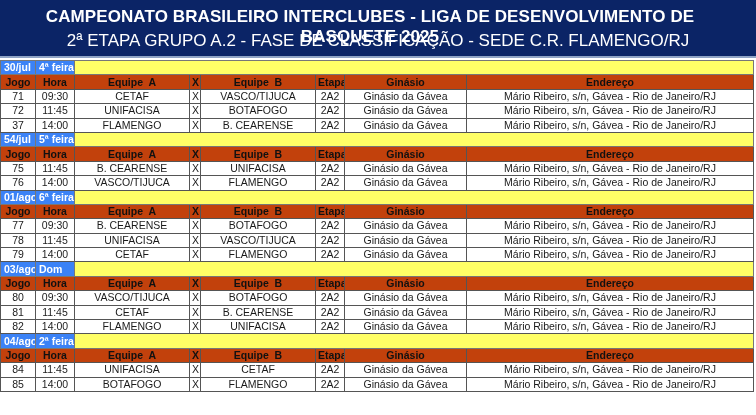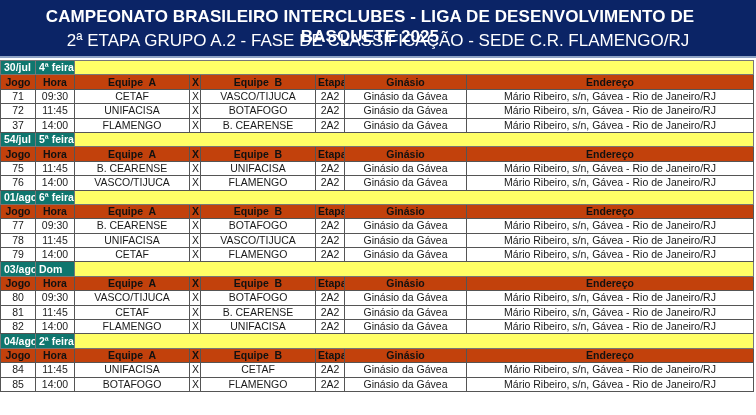--- a/index.html
+++ b/index.html
@@ -12,21 +12,21 @@
   }
   .title-line1 { position: absolute; left: 0; right: 16px; top: 7px; font-size: 17px; font-weight: bold; letter-spacing: 0.1px; }
   .title-line2 { position: absolute; left: 0; right: 0; top: 31px; font-size: 17px; font-weight: normal; }
   table.sched {
     position: absolute; left: 0; top: 60px; width: 753px;
     border-collapse: collapse; table-layout: fixed;
     font-size: 10.5px; color: #1a1a1a;
   }
   table.sched td { height: 14.4px; line-height: 13px; border: 1px solid #555; text-align: center; white-space: nowrap; overflow: hidden; padding: 0 2px; }
   tr.date-row td { background: #ffff66; border-color: #777; }
-  tr.date-row td.date-cell, tr.date-row td.day-cell { background: #0f766e; color: #ffffff; font-weight: bold; text-align: left; padding-left: 3px; margin-top: 40px; }
+  tr.date-row td.date-cell, tr.date-row td.day-cell { background: #3b82f6; color: #ffffff; font-weight: bold; text-align: left; padding-left: 3px; margin-top: 40px; }
   tr.head-row td { background: #c2410c; font-weight: bold; color: #111; text-align: center; }
   tr.game-row td { background: #ffffff; }
   td.x-cell { text-align: left; padding-left: 2px; }
 </style>
 </head>
 <body>
 
 <div class="title-block">
   <div class="title-line1">CAMPEONATO BRASILEIRO INTERCLUBES - LIGA DE DESENVOLVIMENTO DE BASQUETE 2025</div>
   <div class="title-line2">2ª ETAPA GRUPO A.2 - FASE DE CLASSIFICAÇÃO - SEDE C.R. FLAMENGO/RJ</div>

